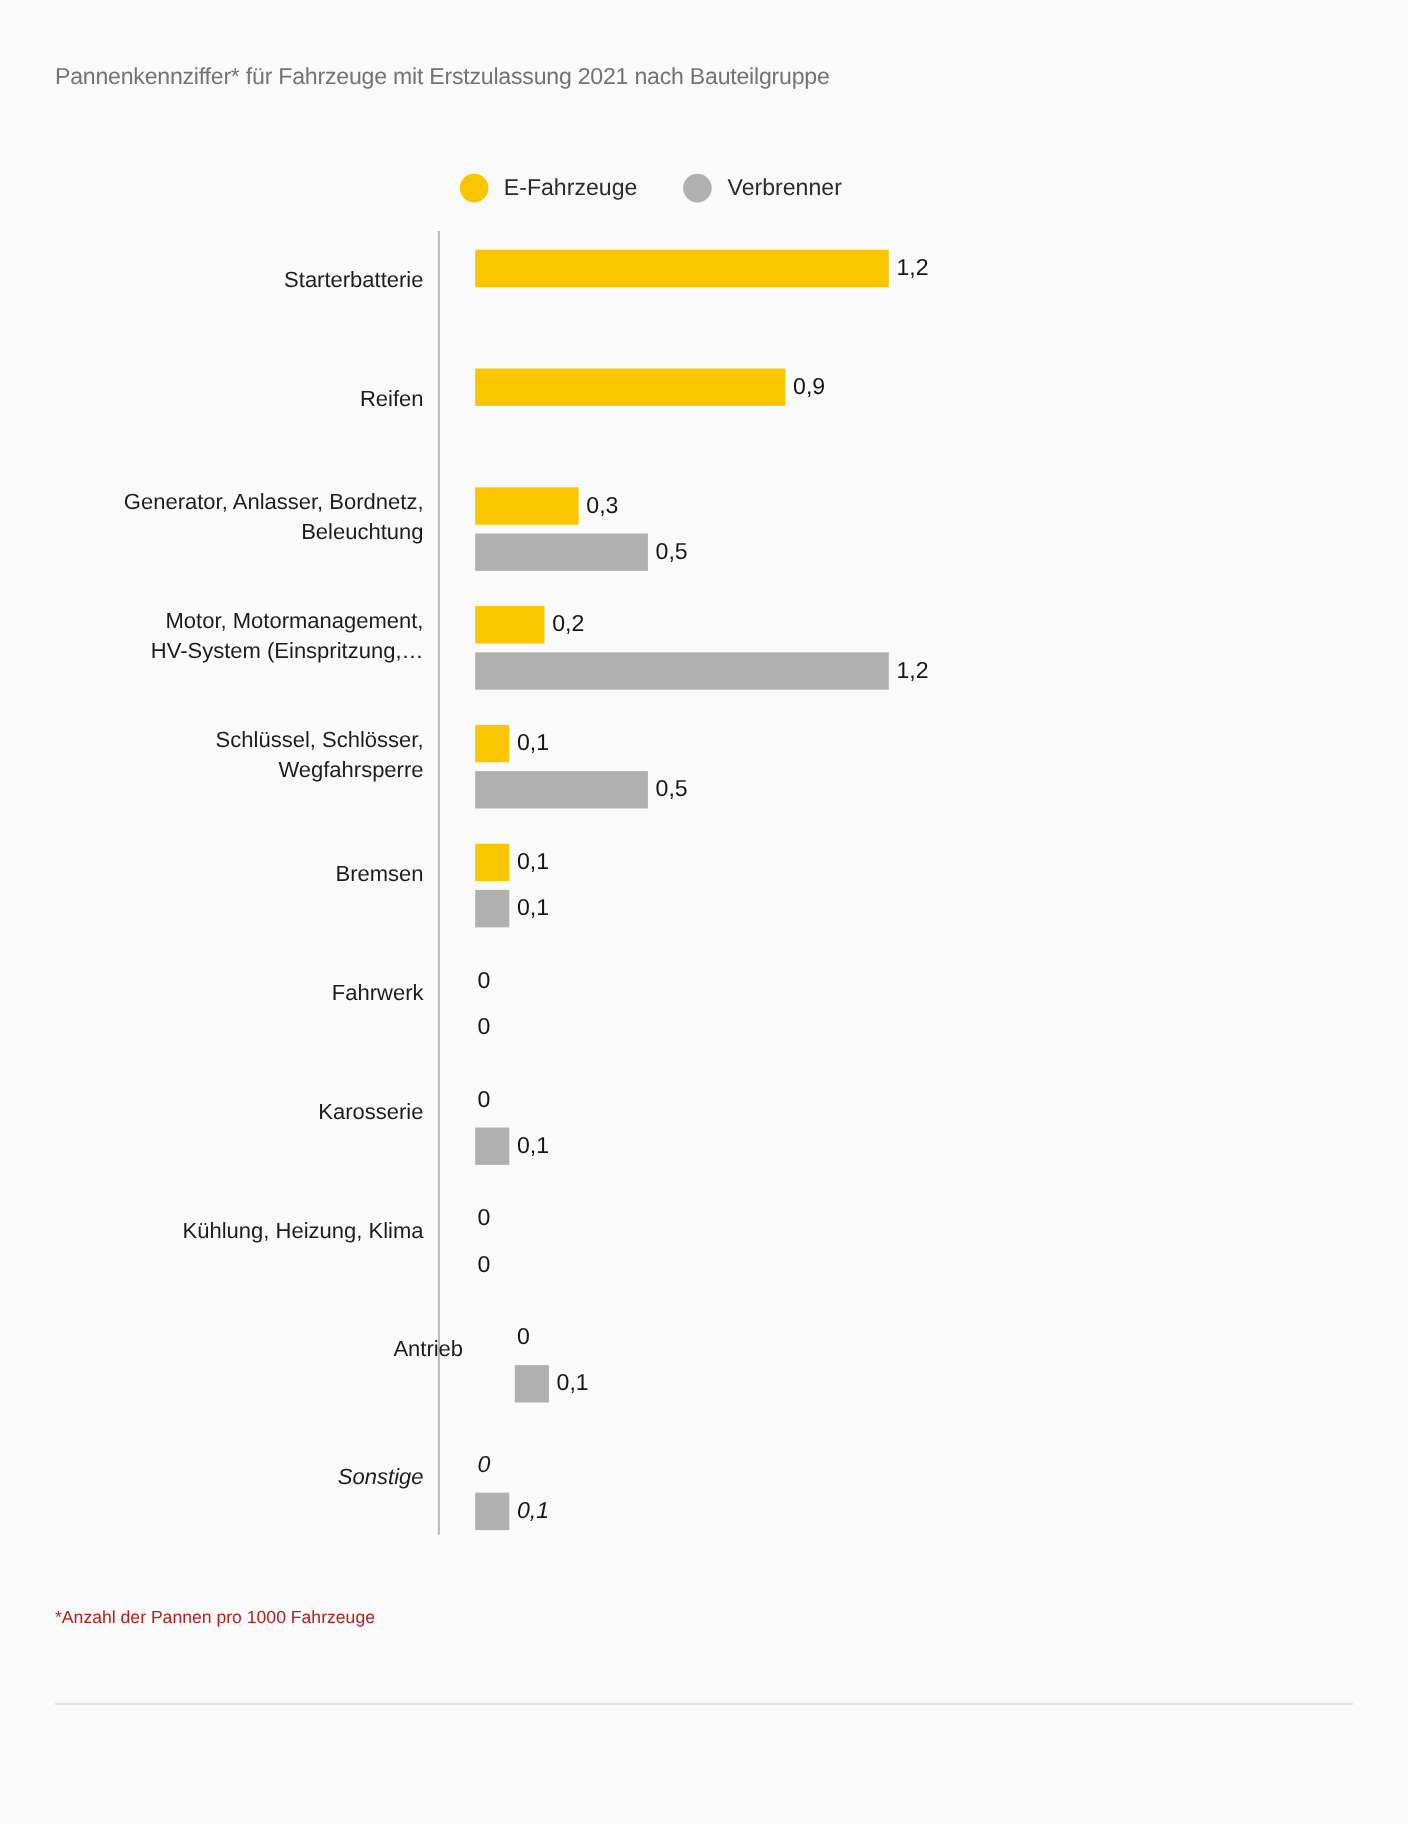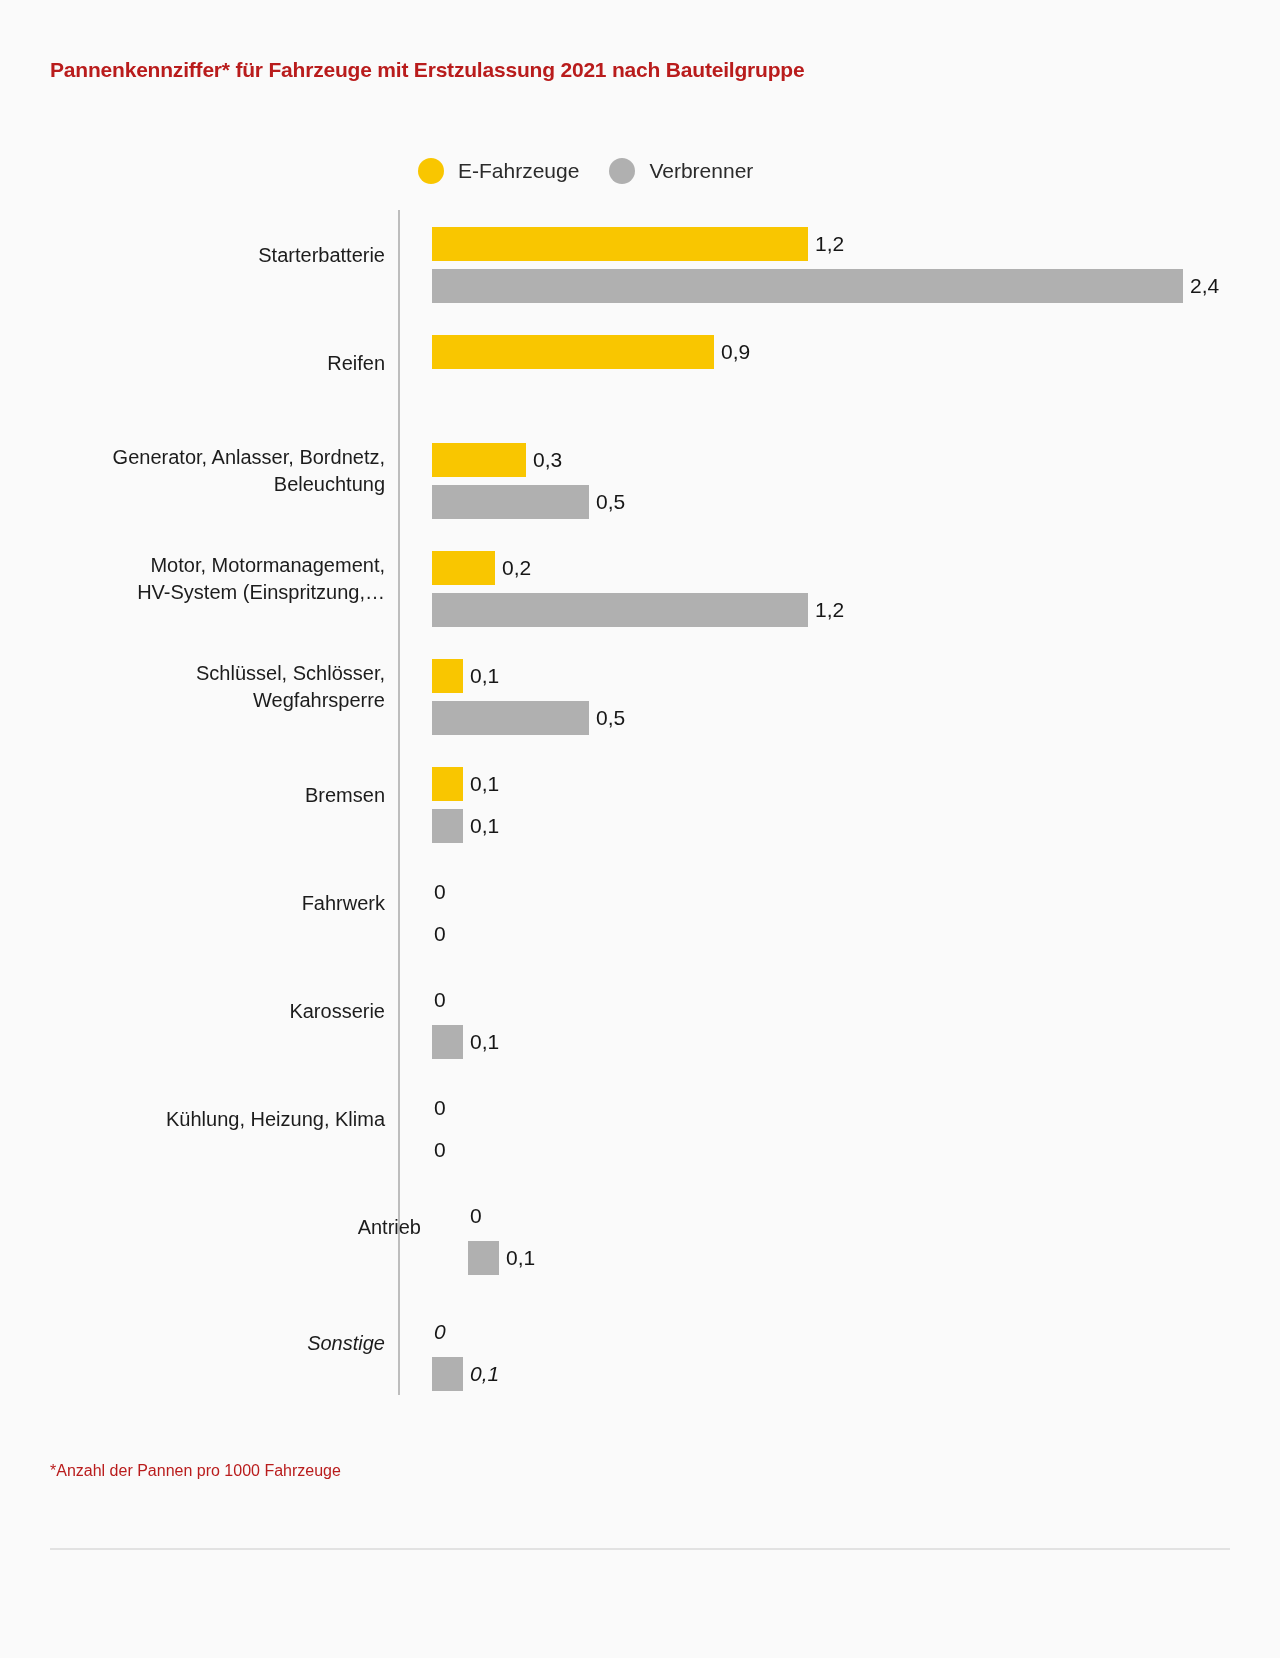--- a/index.html
+++ b/index.html
@@ -22,34 +22,34 @@
     height: 1658px;
     background: #fafafa;
   }
 
   
   .chart-title {
     position: absolute;
     left: 50px;
     top: 58px;
     font-size: 21px;
-    font-weight: bold;
+    font-weight: normal;
     letter-spacing: -0.2px;
-    color: #b91c1c;
+    color: #737373;
     white-space: nowrap;
   }
 
   
   .legend {
     position: absolute;
     left: 418px;
     top: 158px;
     display: flex;
     align-items: center;
-    gap: 30px;
+    gap: 42px;
   }
   .legend-item {
     display: flex;
     align-items: center;
     gap: 14px;
   }
   .legend-swatch {
     width: 26px;
     height: 26px;
     border-radius: 50%;
@@ -162,24 +162,20 @@
 
   <div class="plot">
     <div class="axis-line"></div>
     <div id="groups">
         <div class="group" style="top: 0px;">
           <div class="cat-label one-line">Starterbatterie</div>
           <div class="bar-row e">
             <span class="bar e" style="width: 376px; background: rgb(249, 198, 0);"></span>
             <span class="bar-value">1,2</span>
           </div>
-          <div class="bar-row v">
-            <span class="bar v" style="width: 751px; background: rgb(176, 176, 176);"></span>
-            <span class="bar-value">2,4</span>
-          </div>
         </div>
         <div class="group" style="top: 108px;">
           <div class="cat-label one-line">Reifen</div>
           <div class="bar-row e">
             <span class="bar e" style="width: 282px; background: rgb(249, 198, 0);"></span>
             <span class="bar-value">0,9</span>
           </div>
         </div>
         <div class="group" style="top: 216px;">
           <div class="cat-label two-line">Generator, Anlasser, Bordnetz,

